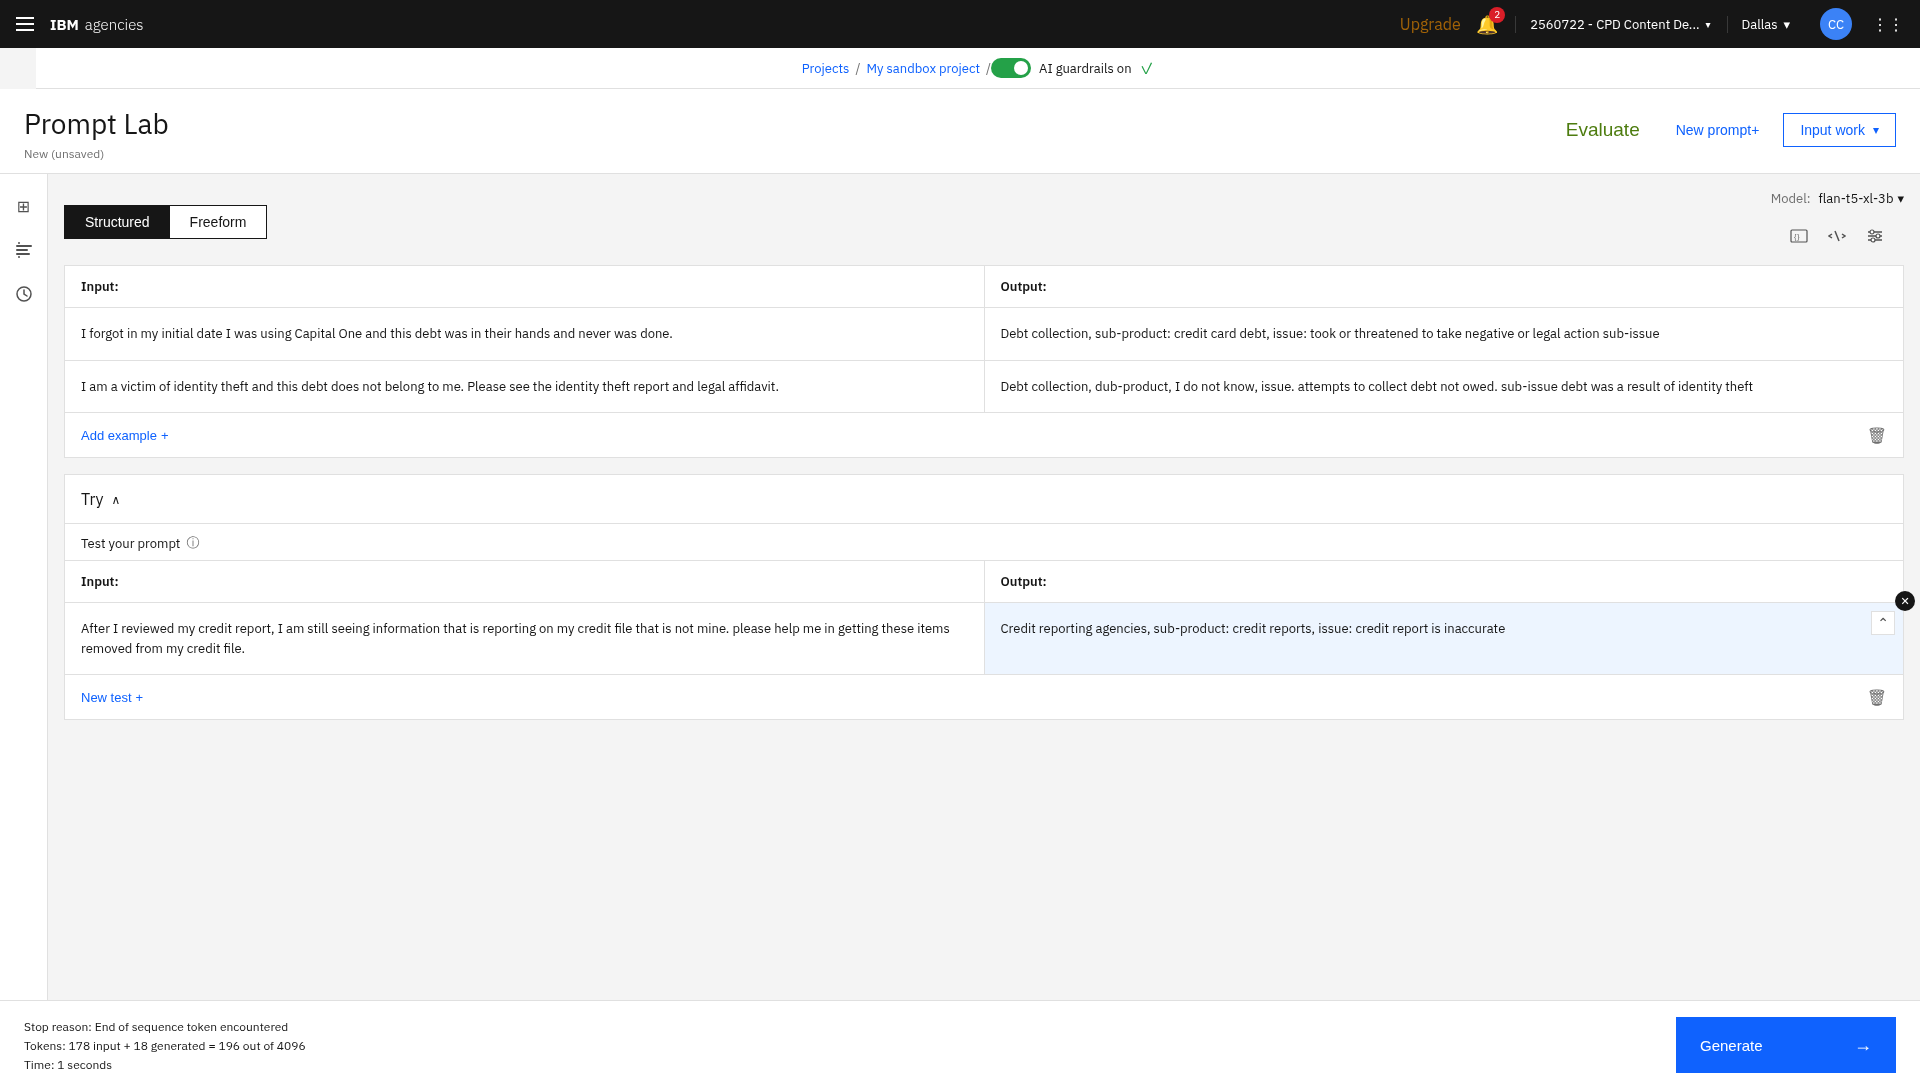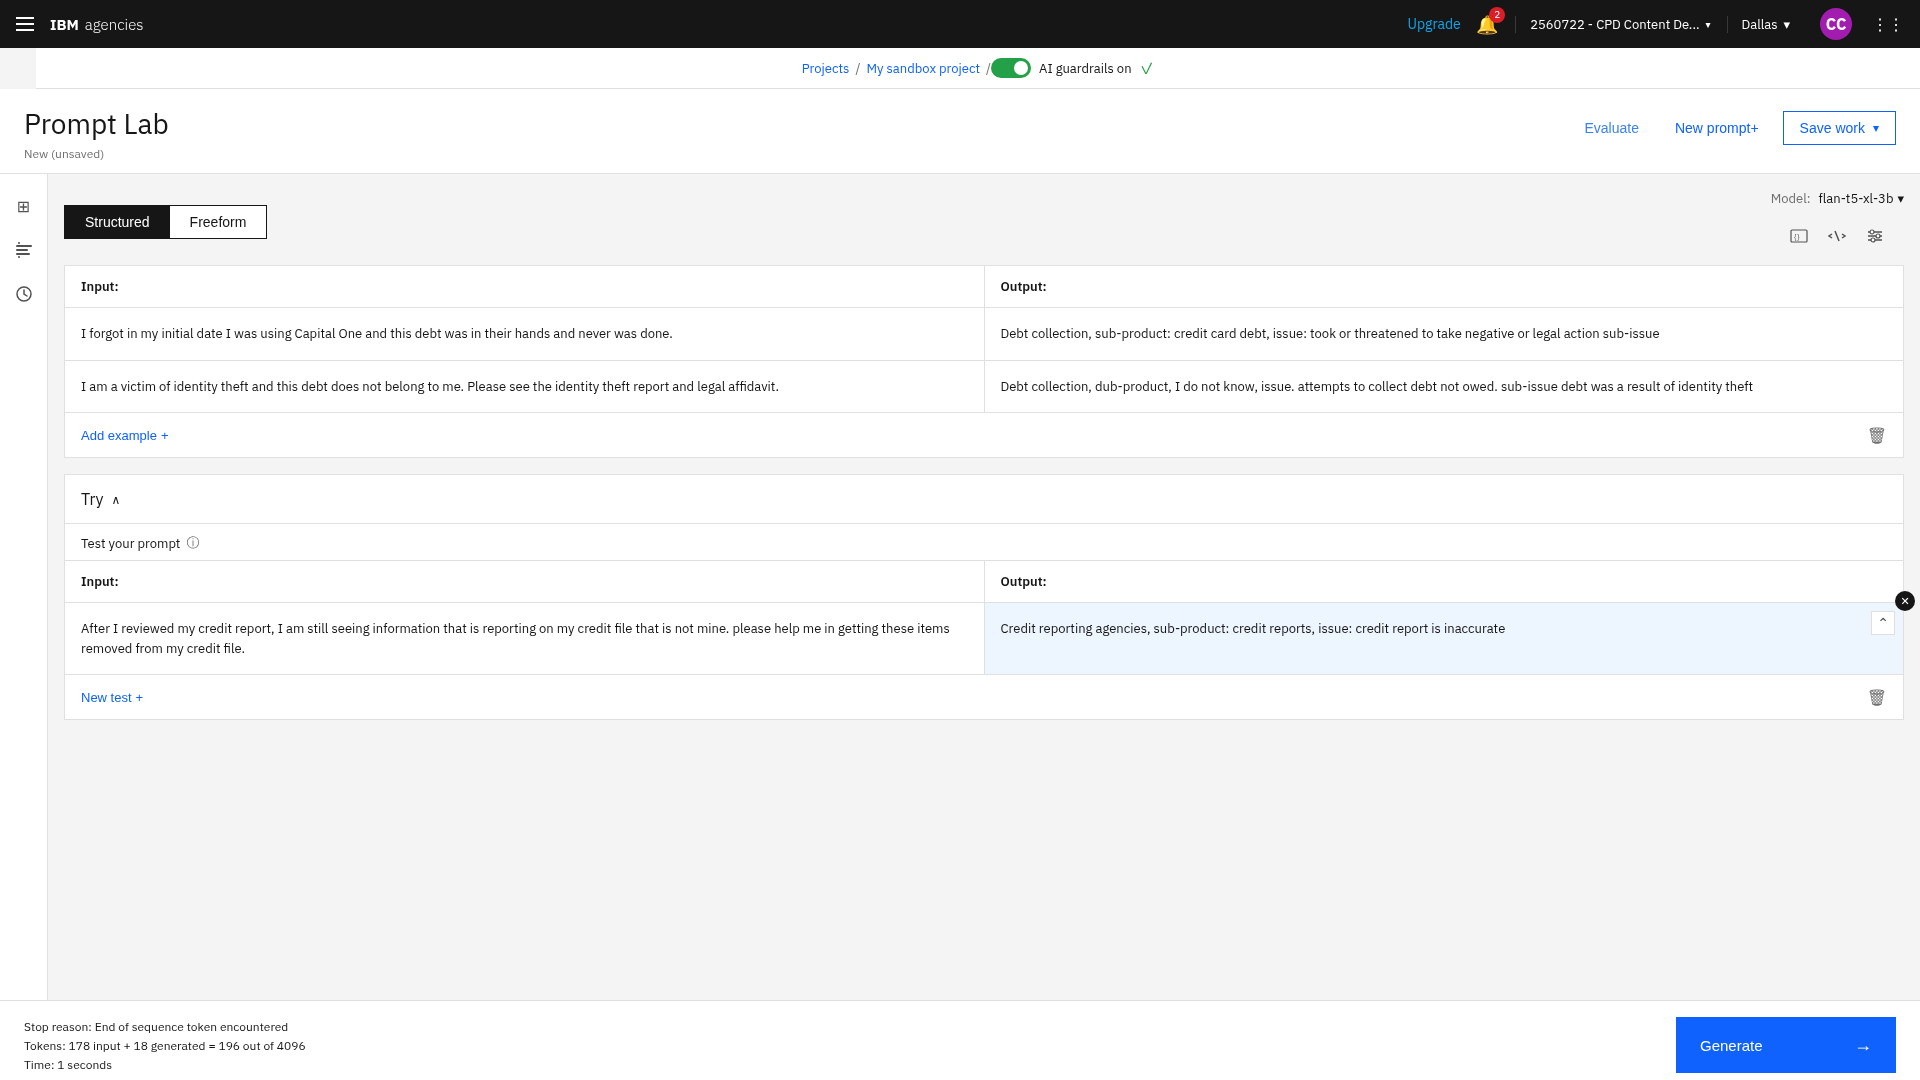--- a/index.html
+++ b/index.html
@@ -14,21 +14,21 @@
       align-items: center;
       padding: 4px 16px;
       gap: 16px;
     }
     .nav-menu-icon { cursor: pointer; display: flex; flex-direction: column; gap: 4px; }
     .nav-menu-icon span { display: block; width: 18px; height: 2px; background: #fff; }
     .nav-brand { display: flex; align-items: center; gap: 6px; font-size: 15px; font-weight: 400; }
     .nav-brand .ibm { font-weight: 700; }
     .nav-brand .watsonx { font-weight: 300; }
     .nav-spacer { flex: 1; }
-    .nav-upgrade { color: #0ea5e9; font-size: 14px; cursor: pointer; }
+    .nav-upgrade { color: #a16207; font-size: 16px; cursor: pointer; }
     .nav-bell { position: relative; cursor: pointer; color: #fff; font-size: 18px; }
     .nav-bell-badge {
       position: absolute;
       top: -6px; right: -6px;
       background: #da1e28;
       color: #fff;
       border-radius: 50%;
       font-size: 10px;
       width: 16px; height: 16px;
       display: flex; align-items: center; justify-content: center;
@@ -42,23 +42,23 @@
     .nav-account .chevron { font-size: 10px; }
     .nav-region {
       display: flex; align-items: center; gap: 6px;
       color: #fff; font-size: 13px; cursor: pointer;
       border-left: 1px solid #393939;
       padding: 0 14px;
     }
     .nav-avatar {
       width: 32px; height: 32px;
       border-radius: 50%;
-      background: #a21caf;
+      background: #3b82f6;
       display: flex; align-items: center; justify-content: center;
-      color: #fff; font-size: 16px; font-weight: 700;
+      color: #fff; font-size: 13px; font-weight: 400;
       cursor: pointer;
     }
     .nav-grid-icon { cursor: pointer; color: #fff; font-size: 16px; margin-left: 4px; }
 
     
     .breadcrumb-bar {
       background: #fff;
       padding: 10px 24px;
       display: flex; align-items: center; justify-content: center;
       border-bottom: 1px solid #e0e0e0;
@@ -92,22 +92,22 @@
       display: flex; align-items: flex-start; justify-content: space-between;
       border-bottom: 1px solid #e0e0e0;
     }
     .page-title-area {}
     .page-title { font-size: 28px; font-weight: 400; color: #161616; }
     .page-subtitle { font-size: 12px; color: #6f6f6f; margin-top: 4px; }
     .page-actions { display: flex; align-items: center; gap: 12px; padding-top: 6px; }
     .btn-evaluate {
       background: transparent;
       border: none;
-      color: #3b82f6;
-      font-size: 14px;
+      color: #4d7c0f;
+      font-size: 19px;
       cursor: pointer;
       padding: 8px 12px;
     }
     .btn-new-prompt {
       background: transparent;
       border: none;
       color: #0f62fe;
       font-size: 14px;
       cursor: pointer;
       padding: 8px 12px;
@@ -386,21 +386,21 @@
     <h1 class="page-title">Prompt Lab</h1>
     <div class="page-subtitle">New (unsaved)</div>
   </div>
   <div class="page-actions">
     <button class="btn-evaluate">Evaluate</button>
     <button class="btn-new-prompt">
       <span>New prompt</span>
       <span>+</span>
     </button>
     <button class="btn-save-work">
-      <span>Save work</span>
+      <span>Input work</span>
       <span class="dropdown-arrow">▾</span>
     </button>
   </div>
 </div>
 
 <div class="main-layout">
 
   <div class="sidebar-icons">
     <div class="sidebar-icon-btn">⊞</div>
     <div class="sidebar-icon-btn">

